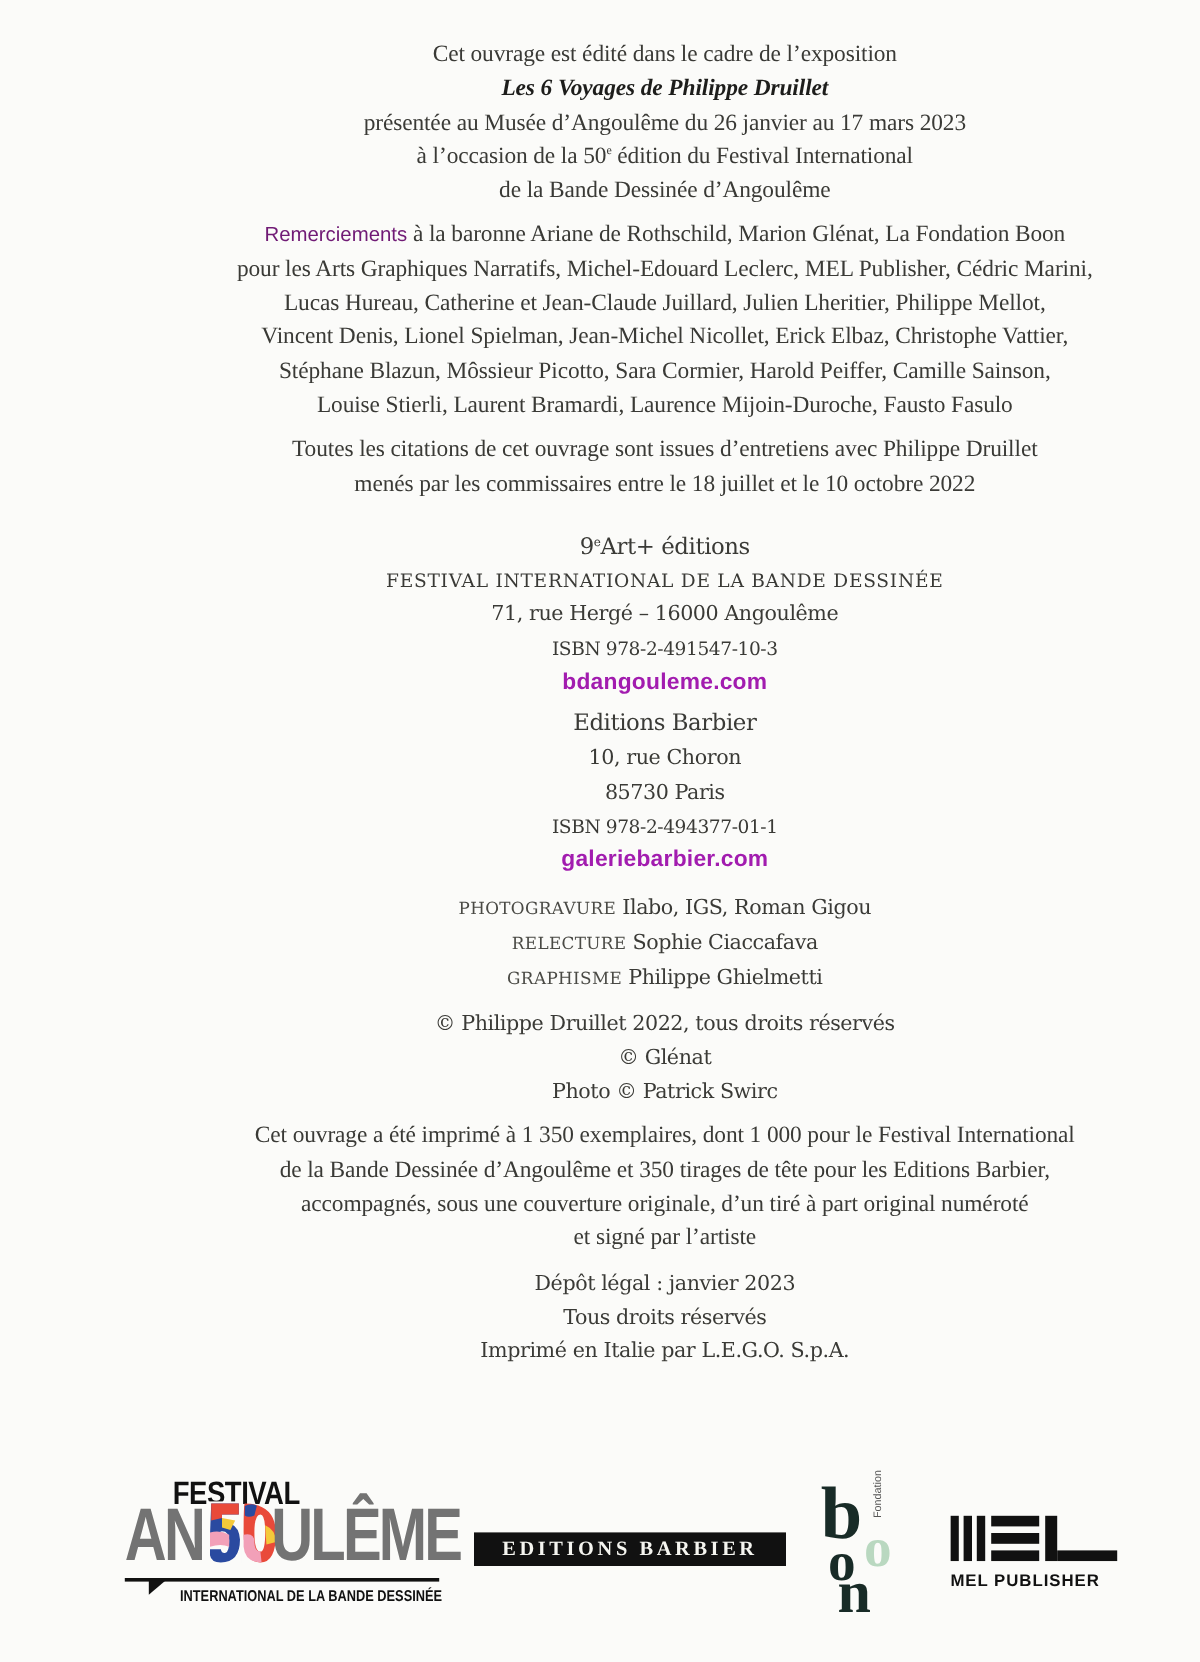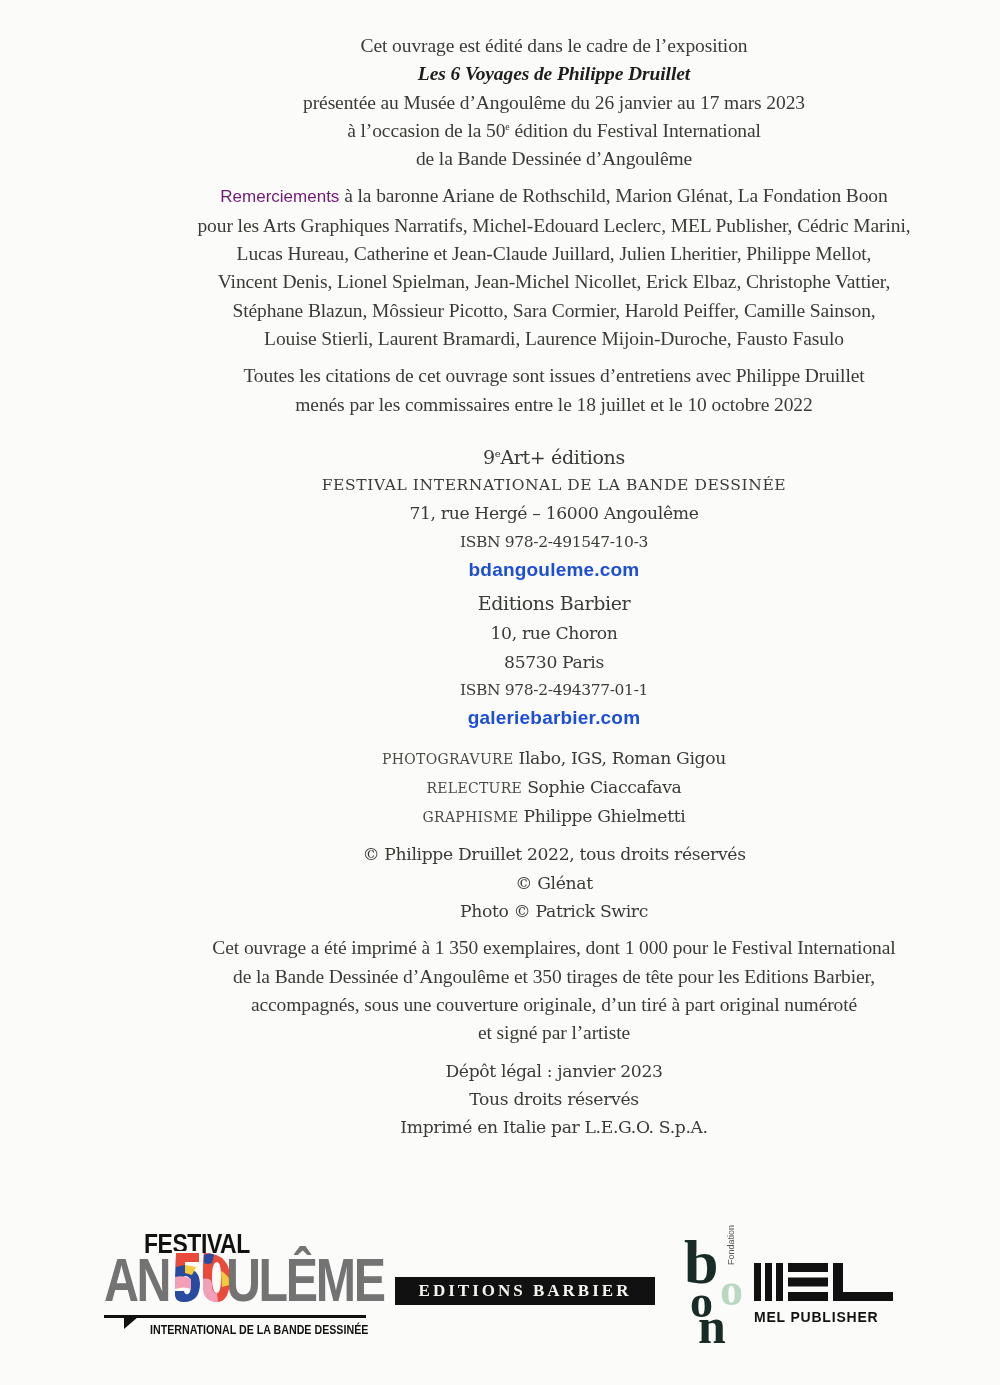--- a/index.html
+++ b/index.html
@@ -12,21 +12,21 @@
     overflow: hidden;
   }
   .page { position: absolute; left: 144px; top: 32px; width: 820px; }
   .line { font-size: 17.2px; line-height: 28.3px; white-space: nowrap; letter-spacing: -0.35px; text-align: center; }
   .cond { font-family: "Liberation Serif", serif; font-size: 19.5px; letter-spacing: -0.1px; }
   .bold-italic { font-style: italic; font-weight: bold; color: #1d1d1b; }
   .sans-bold { font-family: "Liberation Sans", sans-serif; font-weight: normal; color: #701a75; letter-spacing: 0; }
   .block { margin-bottom: 9px; }
   .caps { font-size: 15.5px; letter-spacing: 0.6px; }
   .smallcaps-label { font-size: 14px; letter-spacing: 0.3px; color: #4a4a45; }
-  .url { font-family: "Liberation Sans", sans-serif; font-weight: bold; font-size: 19px; color: #1d4ed8; letter-spacing: 0.2px; }
+  .url { font-family: "Liberation Sans", sans-serif; font-weight: bold; font-size: 19px; color: #a21caf; letter-spacing: 0.2px; }
   .big { font-size: 19px; }
   sup { font-size: 10px; vertical-align: super; line-height: 0; }
 
   .logos { position: absolute; left: 0; top: 1215px; width: 906px; height: 140px; padding-left: 24px; }
   
   .fest { position: absolute; left: 104px; top: 14px; width: 265px; height: 118px; }
   .fest-word { position: absolute; left: 40px; top: 0; font-family: "Liberation Sans", sans-serif; font-weight: bold; font-size: 27px; color: #111; letter-spacing: -0.5px; transform: scaleX(0.85); transform-origin: left; }
   .fest-main { position: absolute; left: 0; top: 22px; height: 58px; display: flex; font-family: "Liberation Sans", sans-serif; font-weight: bold; font-size: 62px; line-height: 58px; color: #737373; letter-spacing: -3px; }
   .fest-main .an, .fest-main .uleme { transform: scaleX(0.78); transform-origin: left; display: inline-block; }
   .fest-50 { display: inline-block; width: 58px; height: 52px; position: relative; margin-left: -14px; margin-right: -6px; }
@@ -36,21 +36,21 @@
 
   .barbier { position: absolute; left: 395px; top: 62px; width: 260px; height: 28px; background: #111; color: #f5f5f0; font-family: "Liberation Serif", serif; font-size: 17px; letter-spacing: 3px; text-align: center; line-height: 28px; font-weight: bold; }
 
   .boon { position: absolute; left: 684px; top: 4px; width: 80px; height: 125px; }
   .boon-b { position: absolute; left: 0; top: 12px; font-family: "Liberation Serif", serif; font-weight: bold; font-size: 62px; line-height: 62px; color: #182b27; }
   .boon-o1 { position: absolute; left: 36px; top: 48px; font-family: "Liberation Serif", serif; font-weight: bold; font-size: 46px; line-height: 46px; color: #b9d8c0; }
   .boon-o2 { position: absolute; left: 6px; top: 60px; font-family: "Liberation Serif", serif; font-weight: bold; font-size: 46px; line-height: 46px; color: #182b27; }
   .boon-n { position: absolute; left: 14px; top: 82px; font-family: "Liberation Serif", serif; font-weight: bold; font-size: 50px; line-height: 50px; color: #182b27; }
   .boon-fond { position: absolute; left: 42px; top: 0; font-family: "Liberation Sans", sans-serif; font-size: 9px; color: #555; transform: rotate(-90deg) translate(-46px, 0); transform-origin: left top; white-space: nowrap; }
 
-  .mel { position: absolute; left: 754px; top: 48px; width: 140px; height: 75px; text-align: right; }
+  .mel { position: absolute; left: 792px; top: 48px; width: 140px; height: 75px; text-align: right; }
   .mel-bars { position: absolute; left: 0; top: 0; width: 140px; height: 38px; }
   .mel-text { position: absolute; left: 0; top: 46px; font-family: "Liberation Sans", sans-serif; font-weight: bold; font-size: 14px; color: #111; letter-spacing: 0.8px; white-space: nowrap; }
 </style>
 </head>
 <body>
 
 <div class="page">
 
   <div class="block cond">
     <div class="line cond">Cet ouvrage est édité dans le cadre de l’exposition</div>

